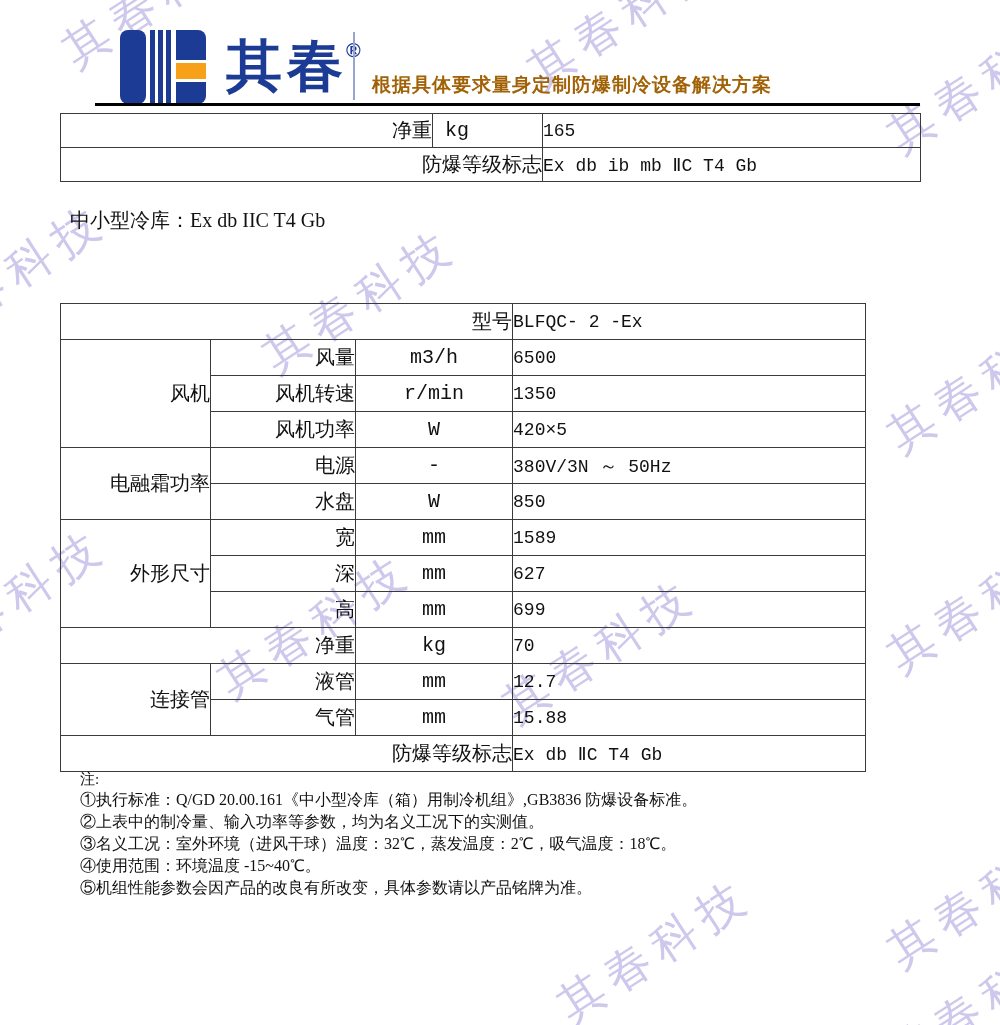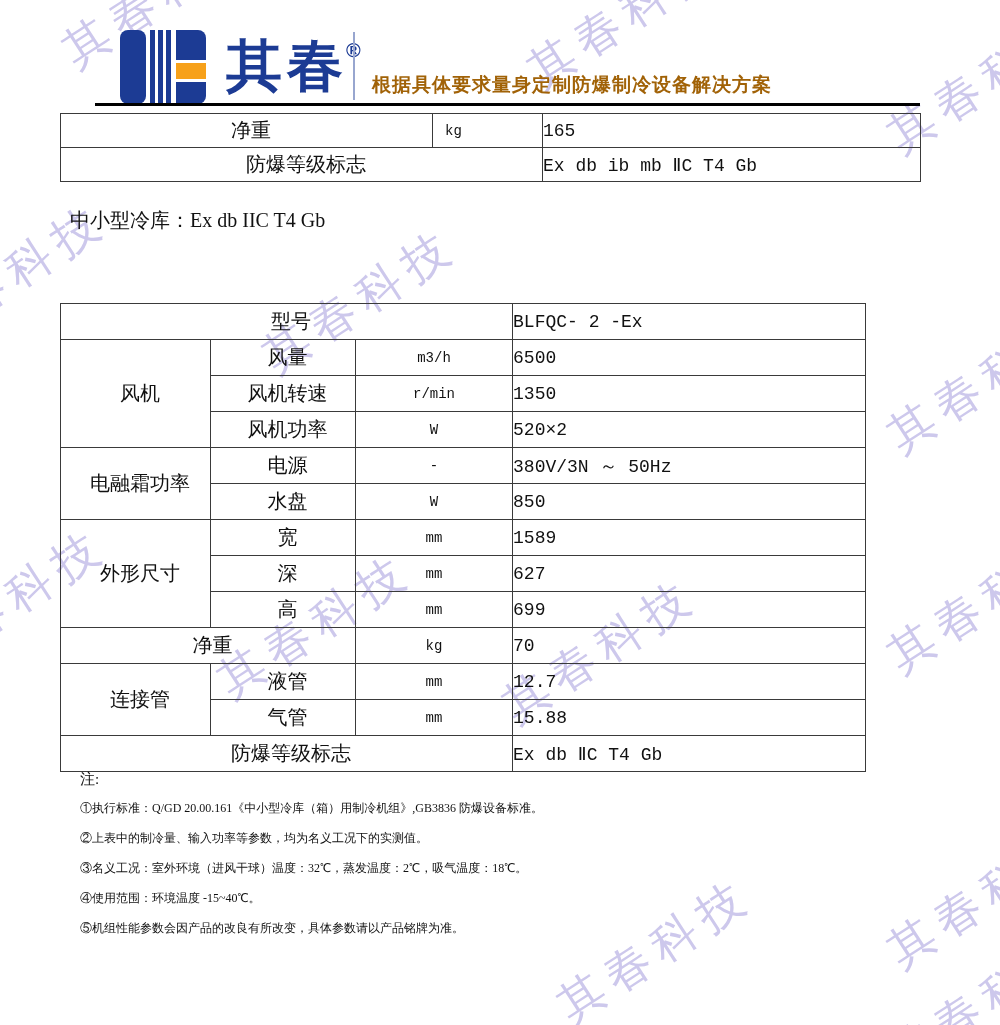--- a/index.html
+++ b/index.html
@@ -55,39 +55,39 @@
   .doc-subtitle{
     position:absolute;left:372px;top:72px;width:600px;
     font-family:"Liberation Sans", sans-serif;
     font-size:19px;font-weight:700;color:#a16207;letter-spacing:1px;
   }
   .thick-rule{position:absolute;left:95px;top:103px;width:825px;height:3px;background:#000;}
 
   
   table{border-collapse:collapse;table-layout:fixed;background:transparent;}
   td{border:1px solid var(--border);padding:0;overflow:hidden;background:transparent;}
-  .lbl{font-size:20px;text-align:center;padding-left:9px;margin-top:43px;}
+  .lbl{font-size:20px;text-align:right;padding-left:9px;margin-top:43px;}
   .val{font-family:"Liberation Mono", monospace;font-size:18px;text-align:left;}
-  .unit{font-family:"Liberation Mono", monospace;font-size:14px;text-align:center;}
+  .unit{font-family:"Liberation Mono", monospace;font-size:20px;text-align:center;}
 
   #top-table{position:absolute;left:60px;top:113px;width:860px;height:67px;}
   #top-table td{height:33px;}
   #top-table .unit{text-align:left;padding-left:12px;}
 
   #spec-table{position:absolute;left:60px;top:303px;width:805px;height:460px;}
   #spec-table td{height:35px;}
 
   
   .info-lines{position:absolute;left:70px;top:203px;font-size:20px;line-height:35px;}
   .info-line{white-space:nowrap;}
 
   
   .notes{position:absolute;left:80px;top:770px;width:860px;}
   .notes-heading{font-size:15px;line-height:19px;}
-  .note-item{font-size:12px;line-height:22px;white-space:nowrap;margin-top:8px;}
+  .note-item{font-size:16px;line-height:22px;white-space:nowrap;}
 </style>
 </head>
 <body>
 
 <div id="wm-layer">
     <span class="wm" style="left: 50px; top: -35px;">其春科技</span>
     <span class="wm" style="left: 515px; top: -15px;">其春科技</span>
     <span class="wm" style="left: 875px; top: 50px;">其春科技</span>
     <span class="wm" style="left: -100px; top: 245px;">其春科技</span>
     <span class="wm" style="left: 250px; top: 270px;">其春科技</span>
@@ -165,21 +165,21 @@
       <td class="val">6500</td>
     </tr>
     <tr>
       <td class="lbl">风机转速</td>
       <td class="unit">r/min</td>
       <td class="val">1350</td>
     </tr>
     <tr>
       <td class="lbl">风机功率</td>
       <td class="unit">W</td>
-      <td class="val">520×2</td>
+      <td class="val">420×5</td>
     </tr>
     <tr>
       <td class="lbl" rowspan="2">电融霜功率</td>
       <td class="lbl">电源</td>
       <td class="unit">-</td>
       <td class="val">380V/3N ～ 50Hz</td>
     </tr>
     <tr>
       <td class="lbl">水盘</td>
       <td class="unit">W</td>

